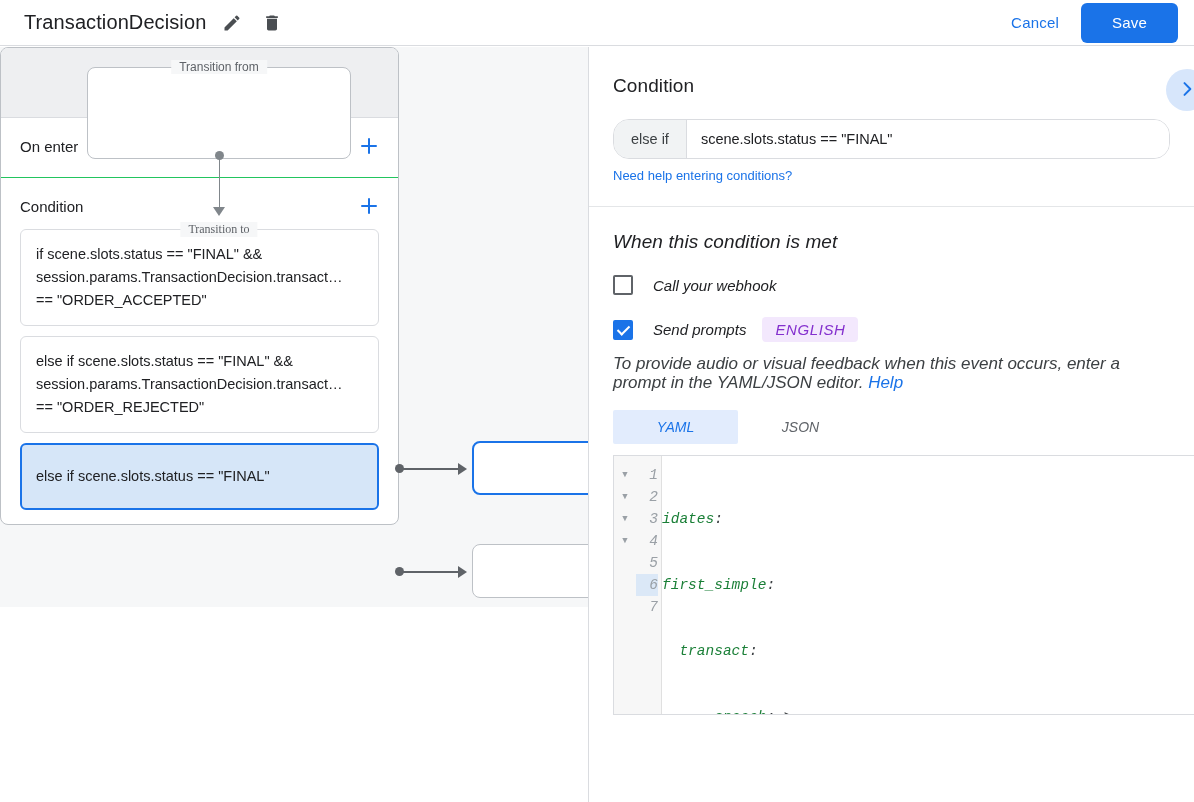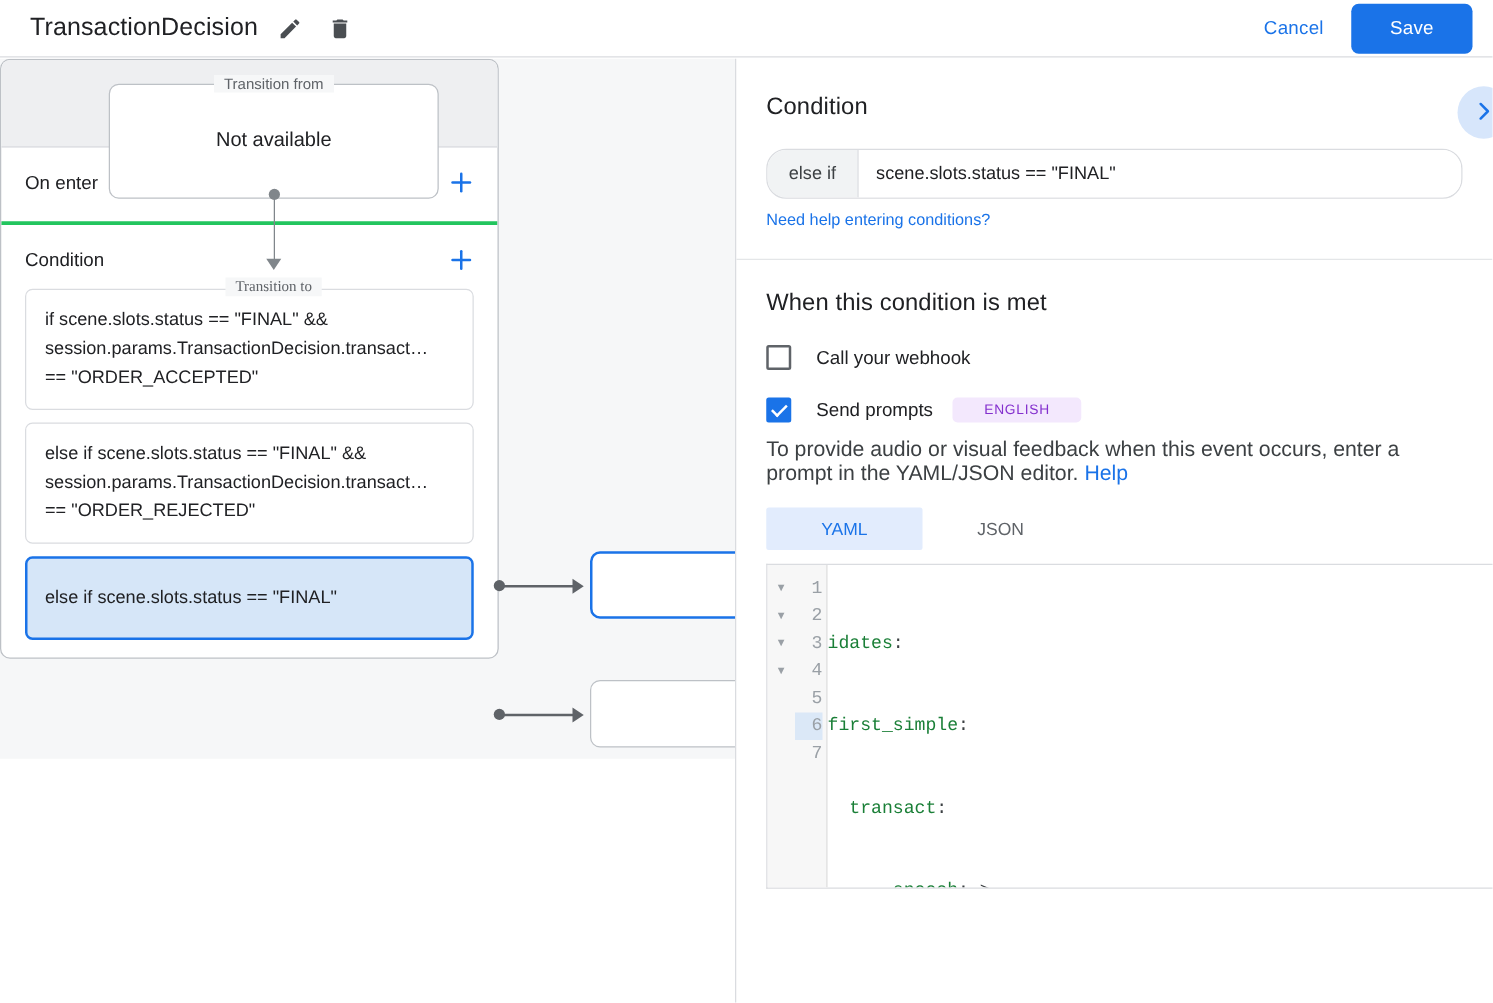--- a/index.html
+++ b/index.html
@@ -120,21 +120,21 @@
     padding: 18px 0 14px 0;
     text-align: center;
     border-bottom: 1px solid #dadce0;
   }
   .scene-head .scene-name {
     font-size: 16px; color: #202124;
   }
   .scene-head .scene-kind {
     font-size: 12px; color: #5f6368; margin-top: 5px;
   }
-  .scene-section { border-bottom: 3px solid #22c55e; padding: 0 0 14px 0; }
+  .scene-section { border-bottom: 1px solid #22c55e; padding: 0 0 14px 0; }
   .scene-section:last-child { border-bottom: none; }
   .section-head {
     display: flex; align-items: center; justify-content: space-between;
     padding: 17px 18px 6px 19px;
   }
   .section-title { font-size: 15px; color: #202124; }
   .plus-btn {
     width: 22px; height: 22px; border: none; background: transparent;
     cursor: pointer; padding: 0; position: relative;
   }
@@ -244,21 +244,21 @@
     font-family: "Liberation Sans", sans-serif;
     background: #ffffff;
   }
   .help-link {
     display: inline-block;
     margin: 9px 24px 0 24px;
     font-size: 13px; color: #1a73e8;
     text-decoration: none; cursor: pointer; text-align: center;
   }
 
-  .panel-section-b { padding: 24px 0 0 0; }
+  .panel-section-b { padding: 24px 0 0 0; font-style: italic; }
   .panel-h2 { font-size: 19px; color: #202124; padding: 0 24px; letter-spacing: .1px; }
 
   .check-row {
     display: flex; align-items: center;
     margin: 22px 24px 0 24px;
   }
   .checkbox {
     width: 20px; height: 20px;
     border: 2px solid #5f6368;
     border-radius: 2px;
@@ -281,23 +281,23 @@
     transform: rotate(45deg);
   }
   .check-label {
     margin-left: 20px;
     font-size: 15px; color: #202124;
   }
   .lang-badge {
     margin-left: 16px;
     background: #f3e8fd;
     color: #8430ce;
-    font-size: 11px;
+    font-size: 15px;
     letter-spacing: .6px;
-    padding: 4px 25px;
+    padding: 4px 13px;
     border-radius: 4px;
   }
   .helper-text {
     margin: 12px 24px 0 24px;
     font-size: 17px;
     color: #3c4043;
     line-height: 19px;
     max-width: 560px;
   }
   .helper-text a { color: #1a73e8; text-decoration: none; cursor: pointer; }
@@ -380,21 +380,20 @@
   <div class="header-spacer"></div>
 
   <button class="cancel-btn">Cancel</button>
   <button class="save-btn">Save</button>
 </div>
 
 <div class="canvas">
 
   <div class="flow-card" id="card-from">
     <div class="flow-legend">Transition from</div>
-    <div class="from-text">Not available</div>
   </div>
 
   <div class="conn-dot" style="left:215px; top:104px;"></div>
   <div class="conn-line-v" style="left:218.5px; top:110px; height:54px;"></div>
   <div class="arrow-down" style="left:213px; top:160px;"></div>
 
   <div id="card-scene">
     <div class="flow-legend" style="position:absolute; left:219px; top:175px;font-family:Liberation Serif, serif;">Transition to</div>
 
     <div class="scene-head">

